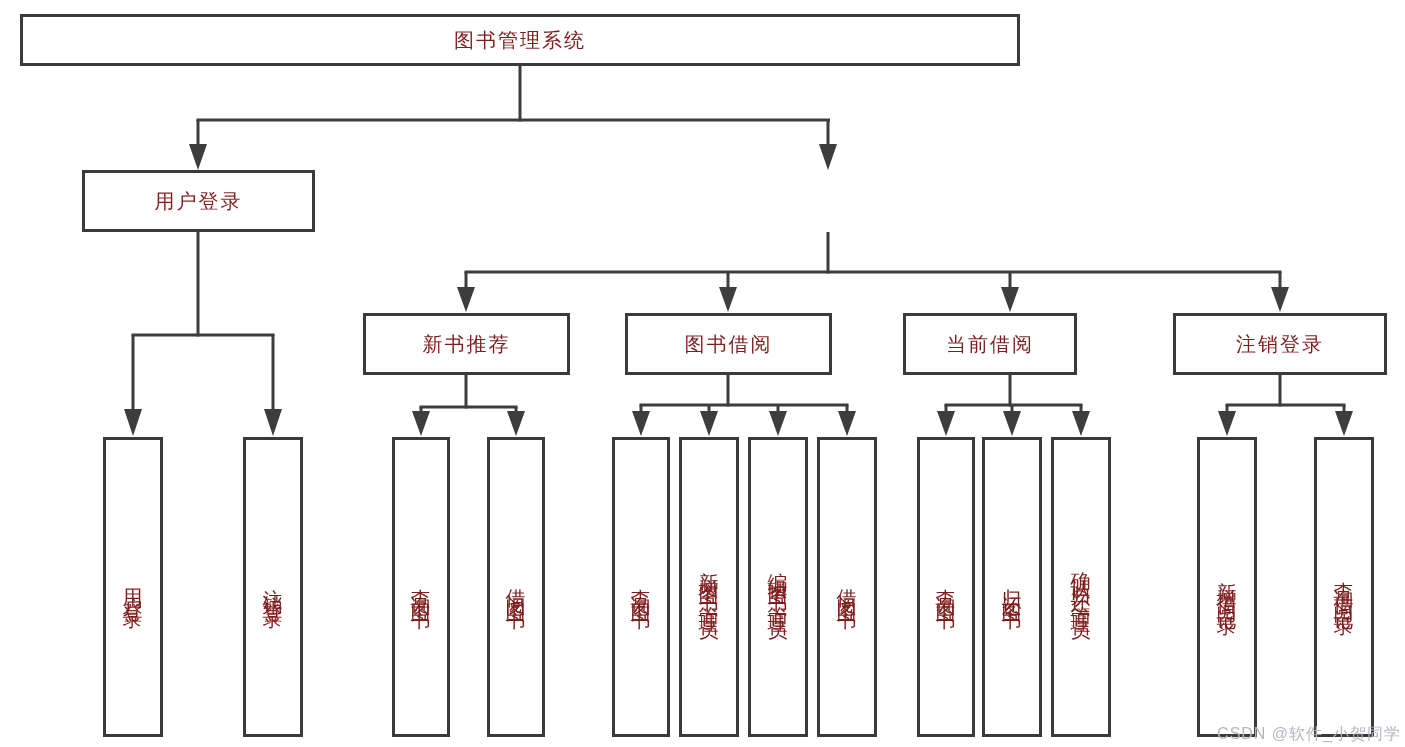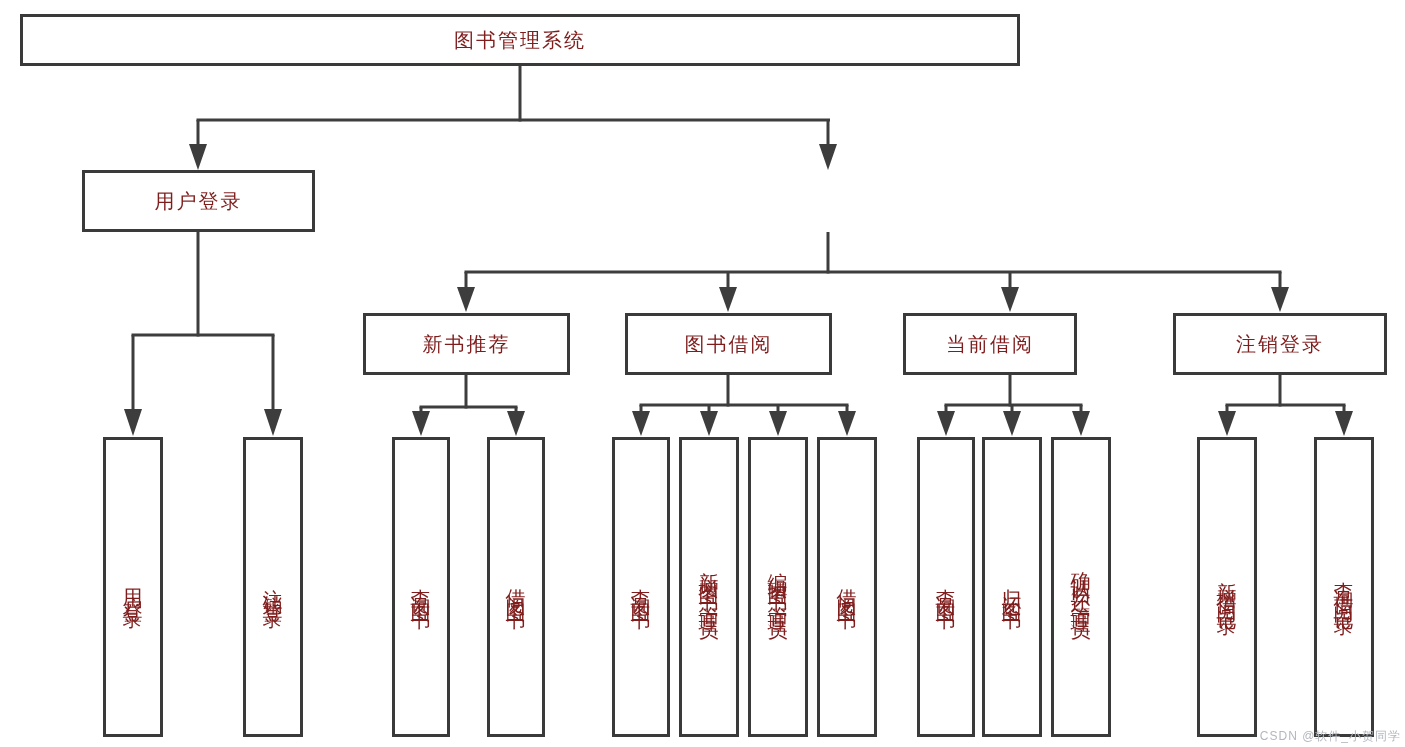--- a/index.html
+++ b/index.html
@@ -66,21 +66,21 @@
   #l-d1 { left: 917px;  width: 58px; }
   #l-d2 { left: 982px;  width: 60px; }
   #l-d3 { left: 1051px; width: 60px; }
   #l-e1 { left: 1197px; width: 60px; }
   #l-e2 { left: 1314px; width: 60px; }
 
   .watermark {
     position: absolute;
     right: 4px;
     bottom: 2px;
-    font-size: 12px;
+    font-size: 16px;
     color: #b3b7bd;
     letter-spacing: 1px;
     z-index: 5;
   }
 </style>
 </head>
 <body>
 
 <div class="canvas">
 

